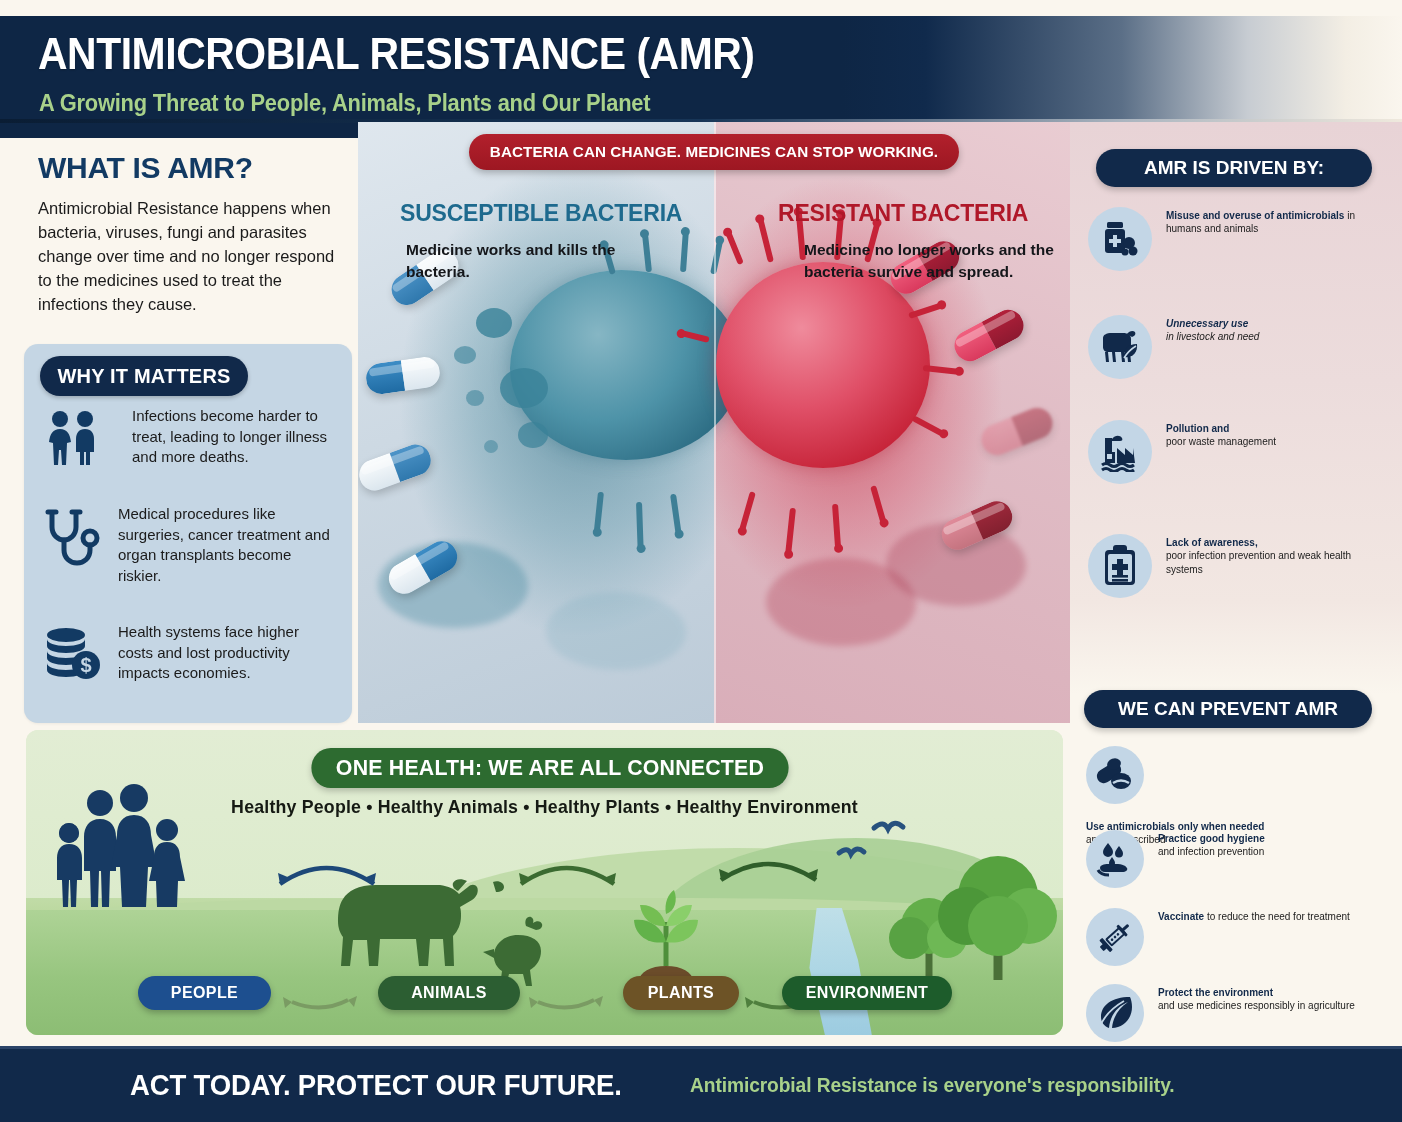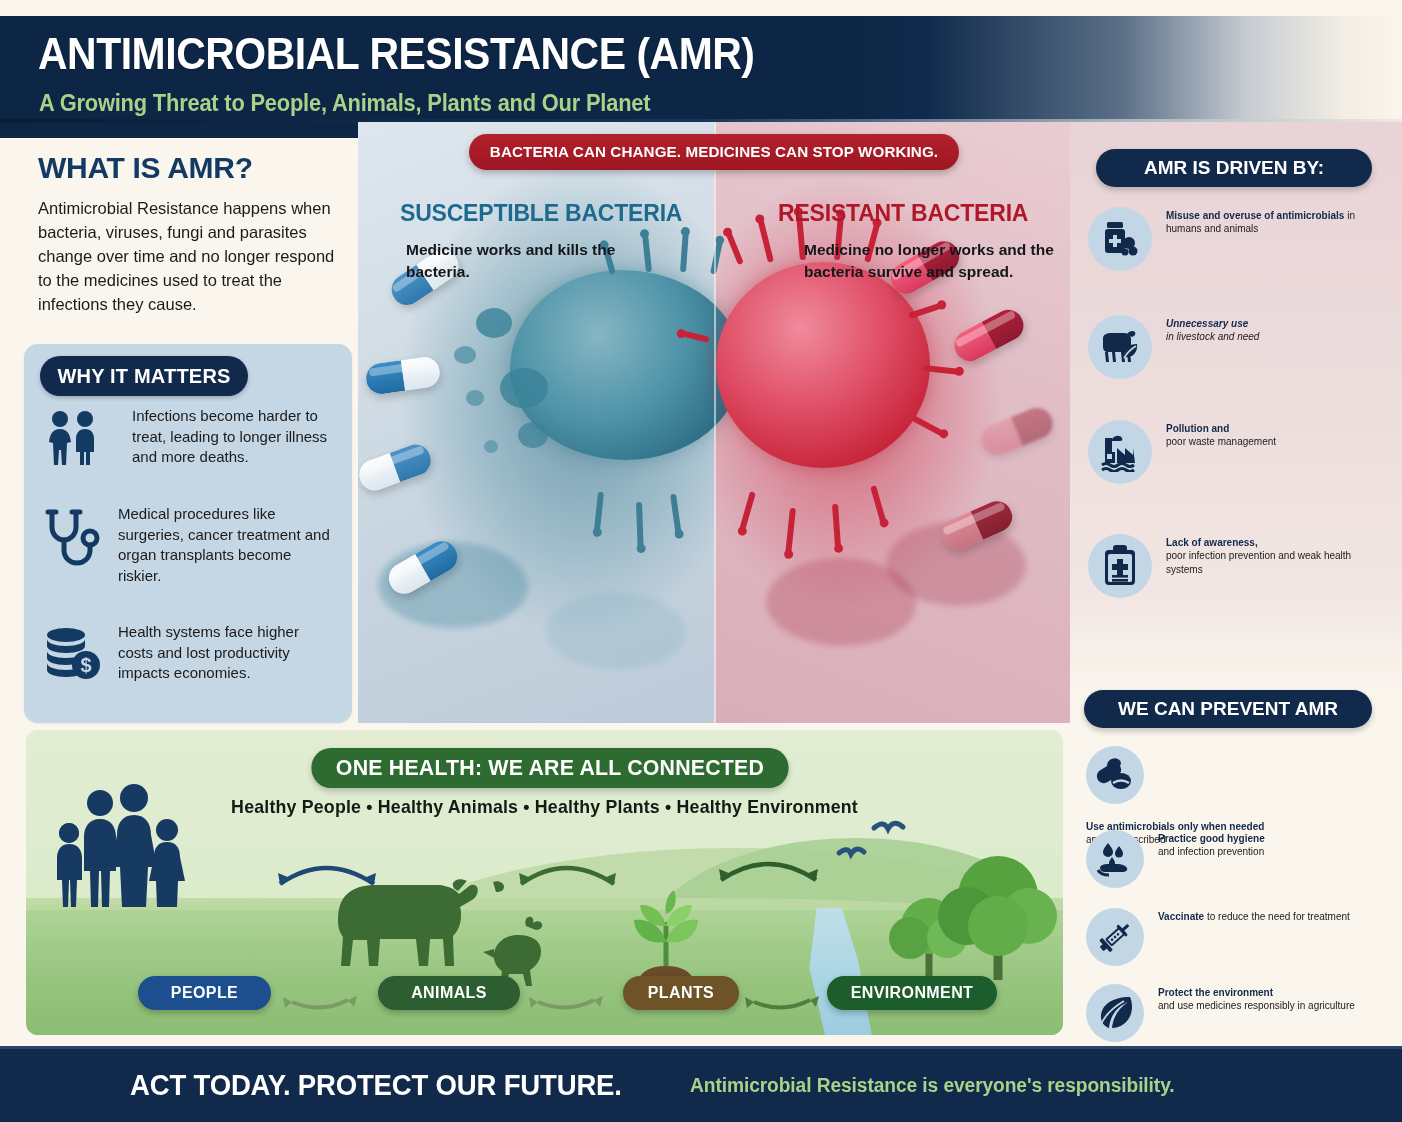--- a/index.html
+++ b/index.html
@@ -164,21 +164,21 @@
   }
   .oh-chip {
     position:absolute; height:34px; border-radius:999px; color:#fff;
     display:flex; align-items:center; justify-content:center;
     font-weight:bold; font-size:16px; letter-spacing:0.4px;
     box-shadow:0 3px 6px rgba(0,0,0,.25);
   }
   #chip-people { left:112px; top:246px; width:133px; background:#1D4F8F; }
   #chip-animals { left:352px; top:246px; width:142px; background:#2C5E32; }
   #chip-plants { left:597px; top:246px; width:116px; background:#6D5326; }
-  #chip-env { left:801px; top:246px; width:170px; background:#1D5C2B; }
+  #chip-env { left:756px; top:246px; width:170px; background:#1D5C2B; }
 
   
   .right-col {
     position:absolute; left:1070px; top:122px; width:332px; height:923px;
     background:linear-gradient(180deg,#e8d3d6 0%,#ecdcdc 28%,#f2e7e2 52%,#FAF6EE 62%,#FAF6EE 100%);
   }
   .rc-pill {
     position:absolute; height:38px; border-radius:999px;
     background:#11294A; color:#fff; display:flex; align-items:center; justify-content:center;
     font-weight:bold; font-size:19px; box-shadow:0 3px 6px rgba(0,0,0,.22);

